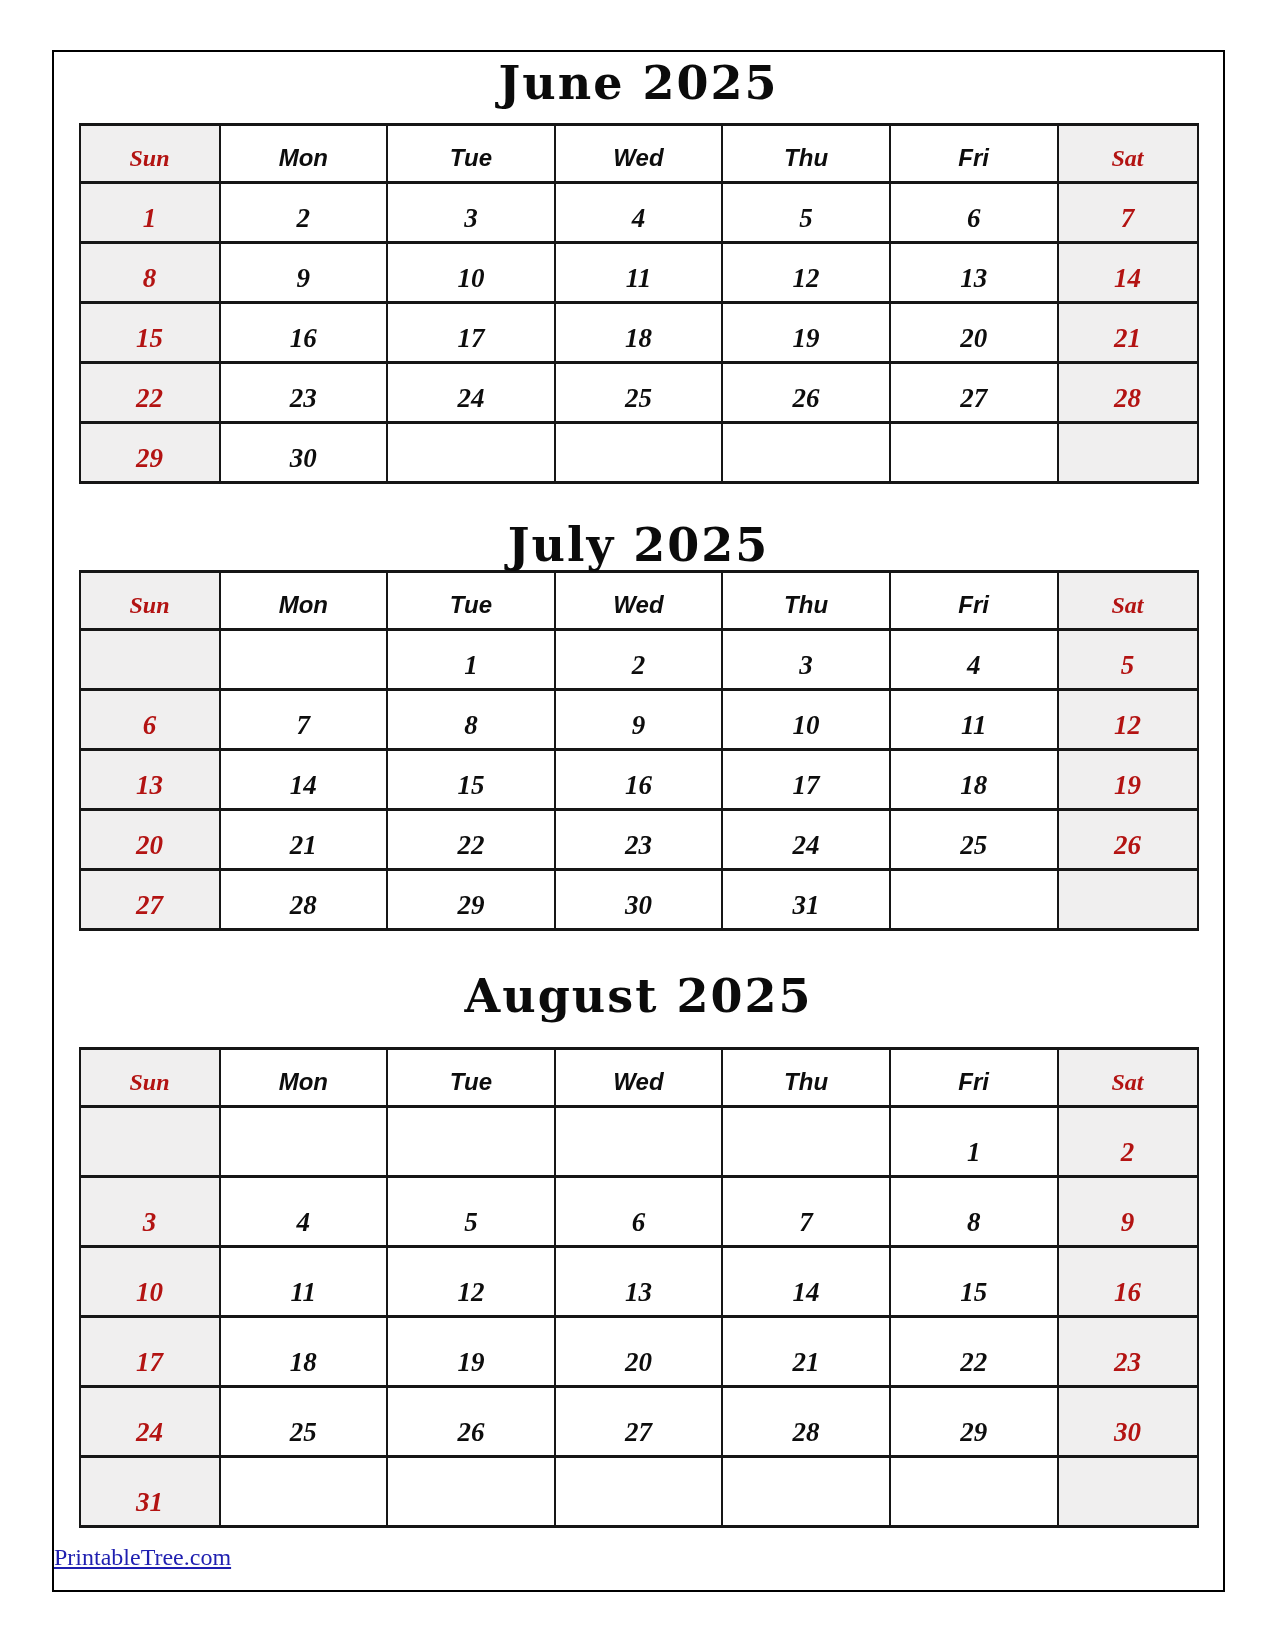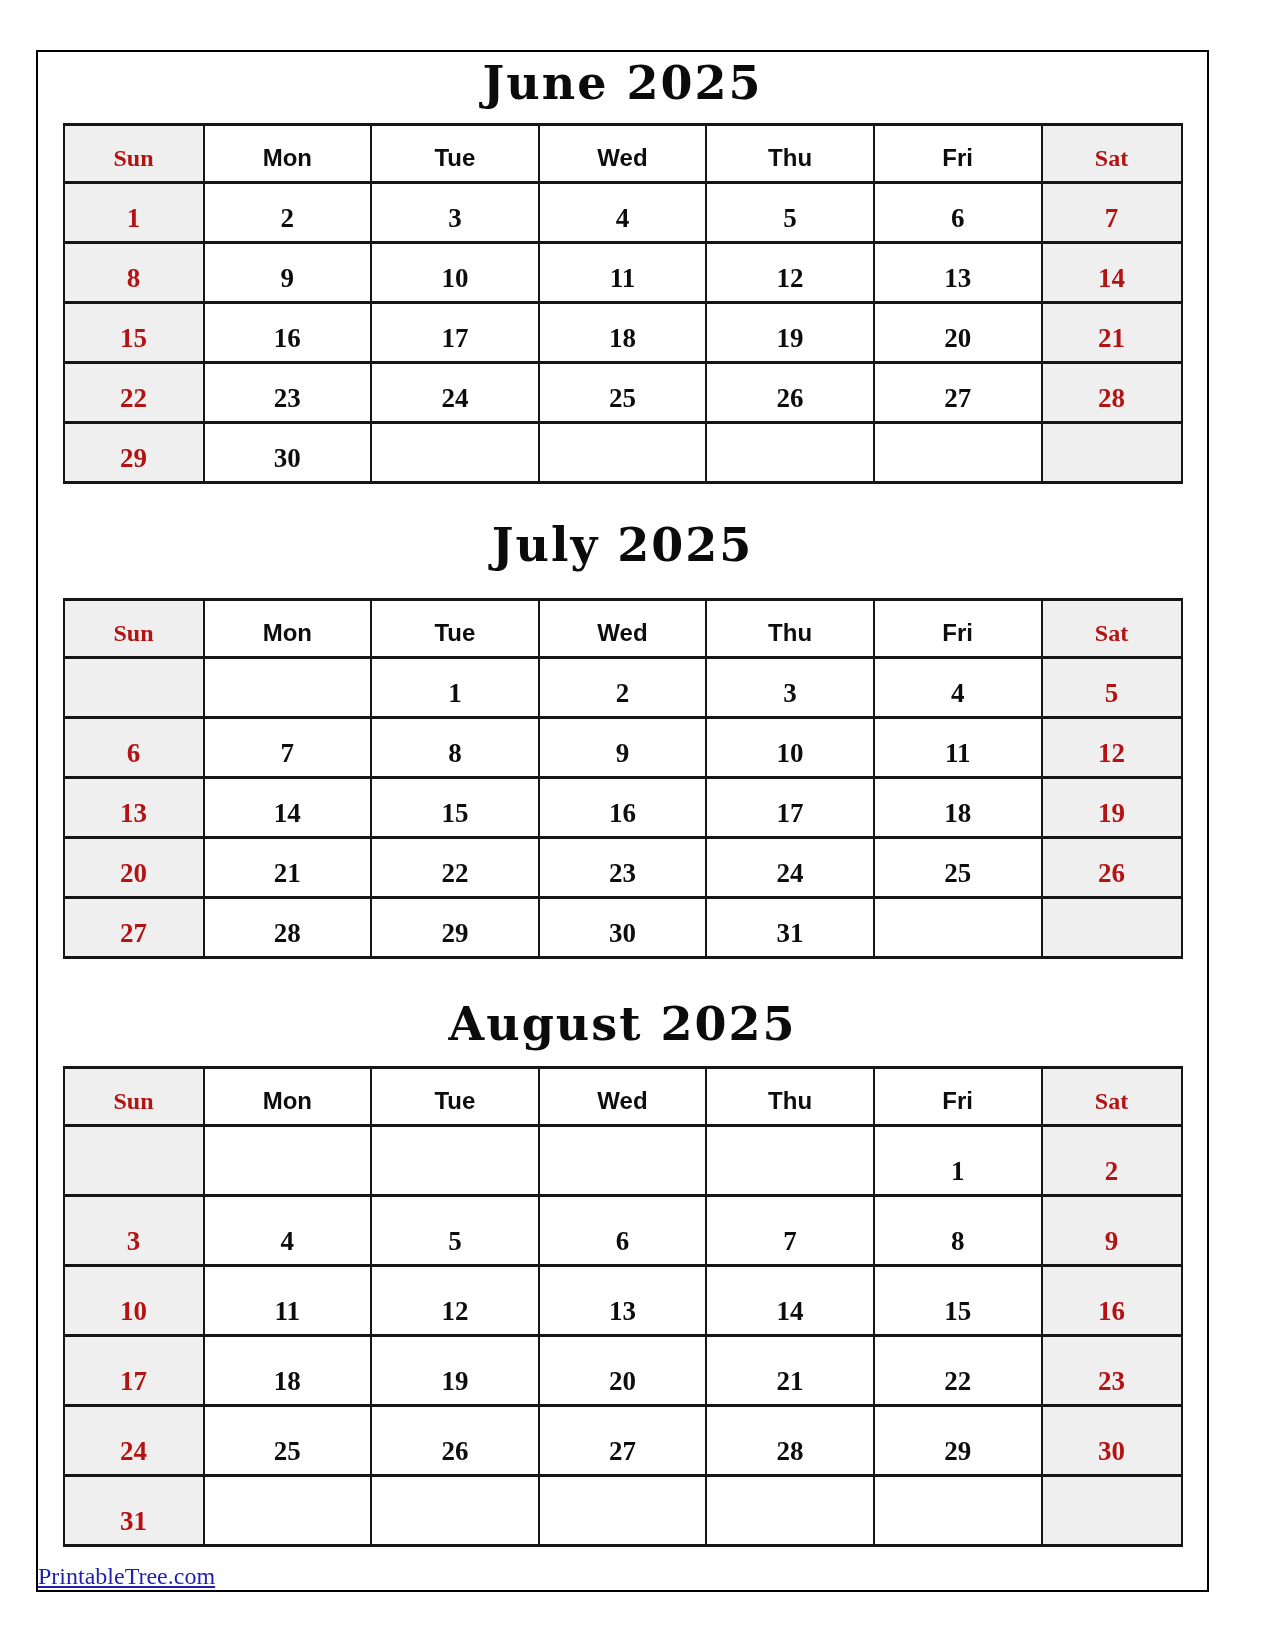--- a/index.html
+++ b/index.html
@@ -5,49 +5,50 @@
   html, body {
     margin: 0;
     padding: 0;
     background: #ffffff;
     width: 1275px;
     height: 1650px;
     font-family: "Liberation Sans", sans-serif;
   }
   .page-frame {
     position: absolute;
-    left: 36px;
+    left: 52px;
     top: 50px;
     width: 1169px;   
     height: 1538px;  
     border: 2px solid #000000;
     box-sizing: content-box;
   }
   .month { margin: 0; }
   .month-title {
     font-family: "DejaVu Serif", serif;
     font-weight: 800;
     font-size: 46px;
     letter-spacing: 2px;
     color: #0b0b0b;
     text-align: center;
     margin: 0;
     padding: 0;
     line-height: 1.1;
   }
   .title-june   { padding-top: 6px;  padding-bottom: 14px; }
-  .title-july   { padding-top: 36px; padding-bottom: 28px; }
-  .title-august { padding-top: 40px; padding-bottom: 16px; }
+  .title-july   { padding-top: 36px; padding-bottom: 0; }
+  .title-august { padding-top: 40px; padding-bottom: 25px; }
 
   table.cal {
     border-collapse: collapse;
     table-layout: fixed;
     width: 1120px;
     margin: 0 auto;
     background: #fdba74;
+    font-style: italic;
   }
   table.cal th, table.cal td {
     border-left: 2px solid #161616;
     border-right: 2px solid #161616;
     border-top: 3px solid #161616;
     border-bottom: 3px solid #161616;
     text-align: center;
     vertical-align: bottom;
     box-sizing: border-box;
     overflow: hidden;

